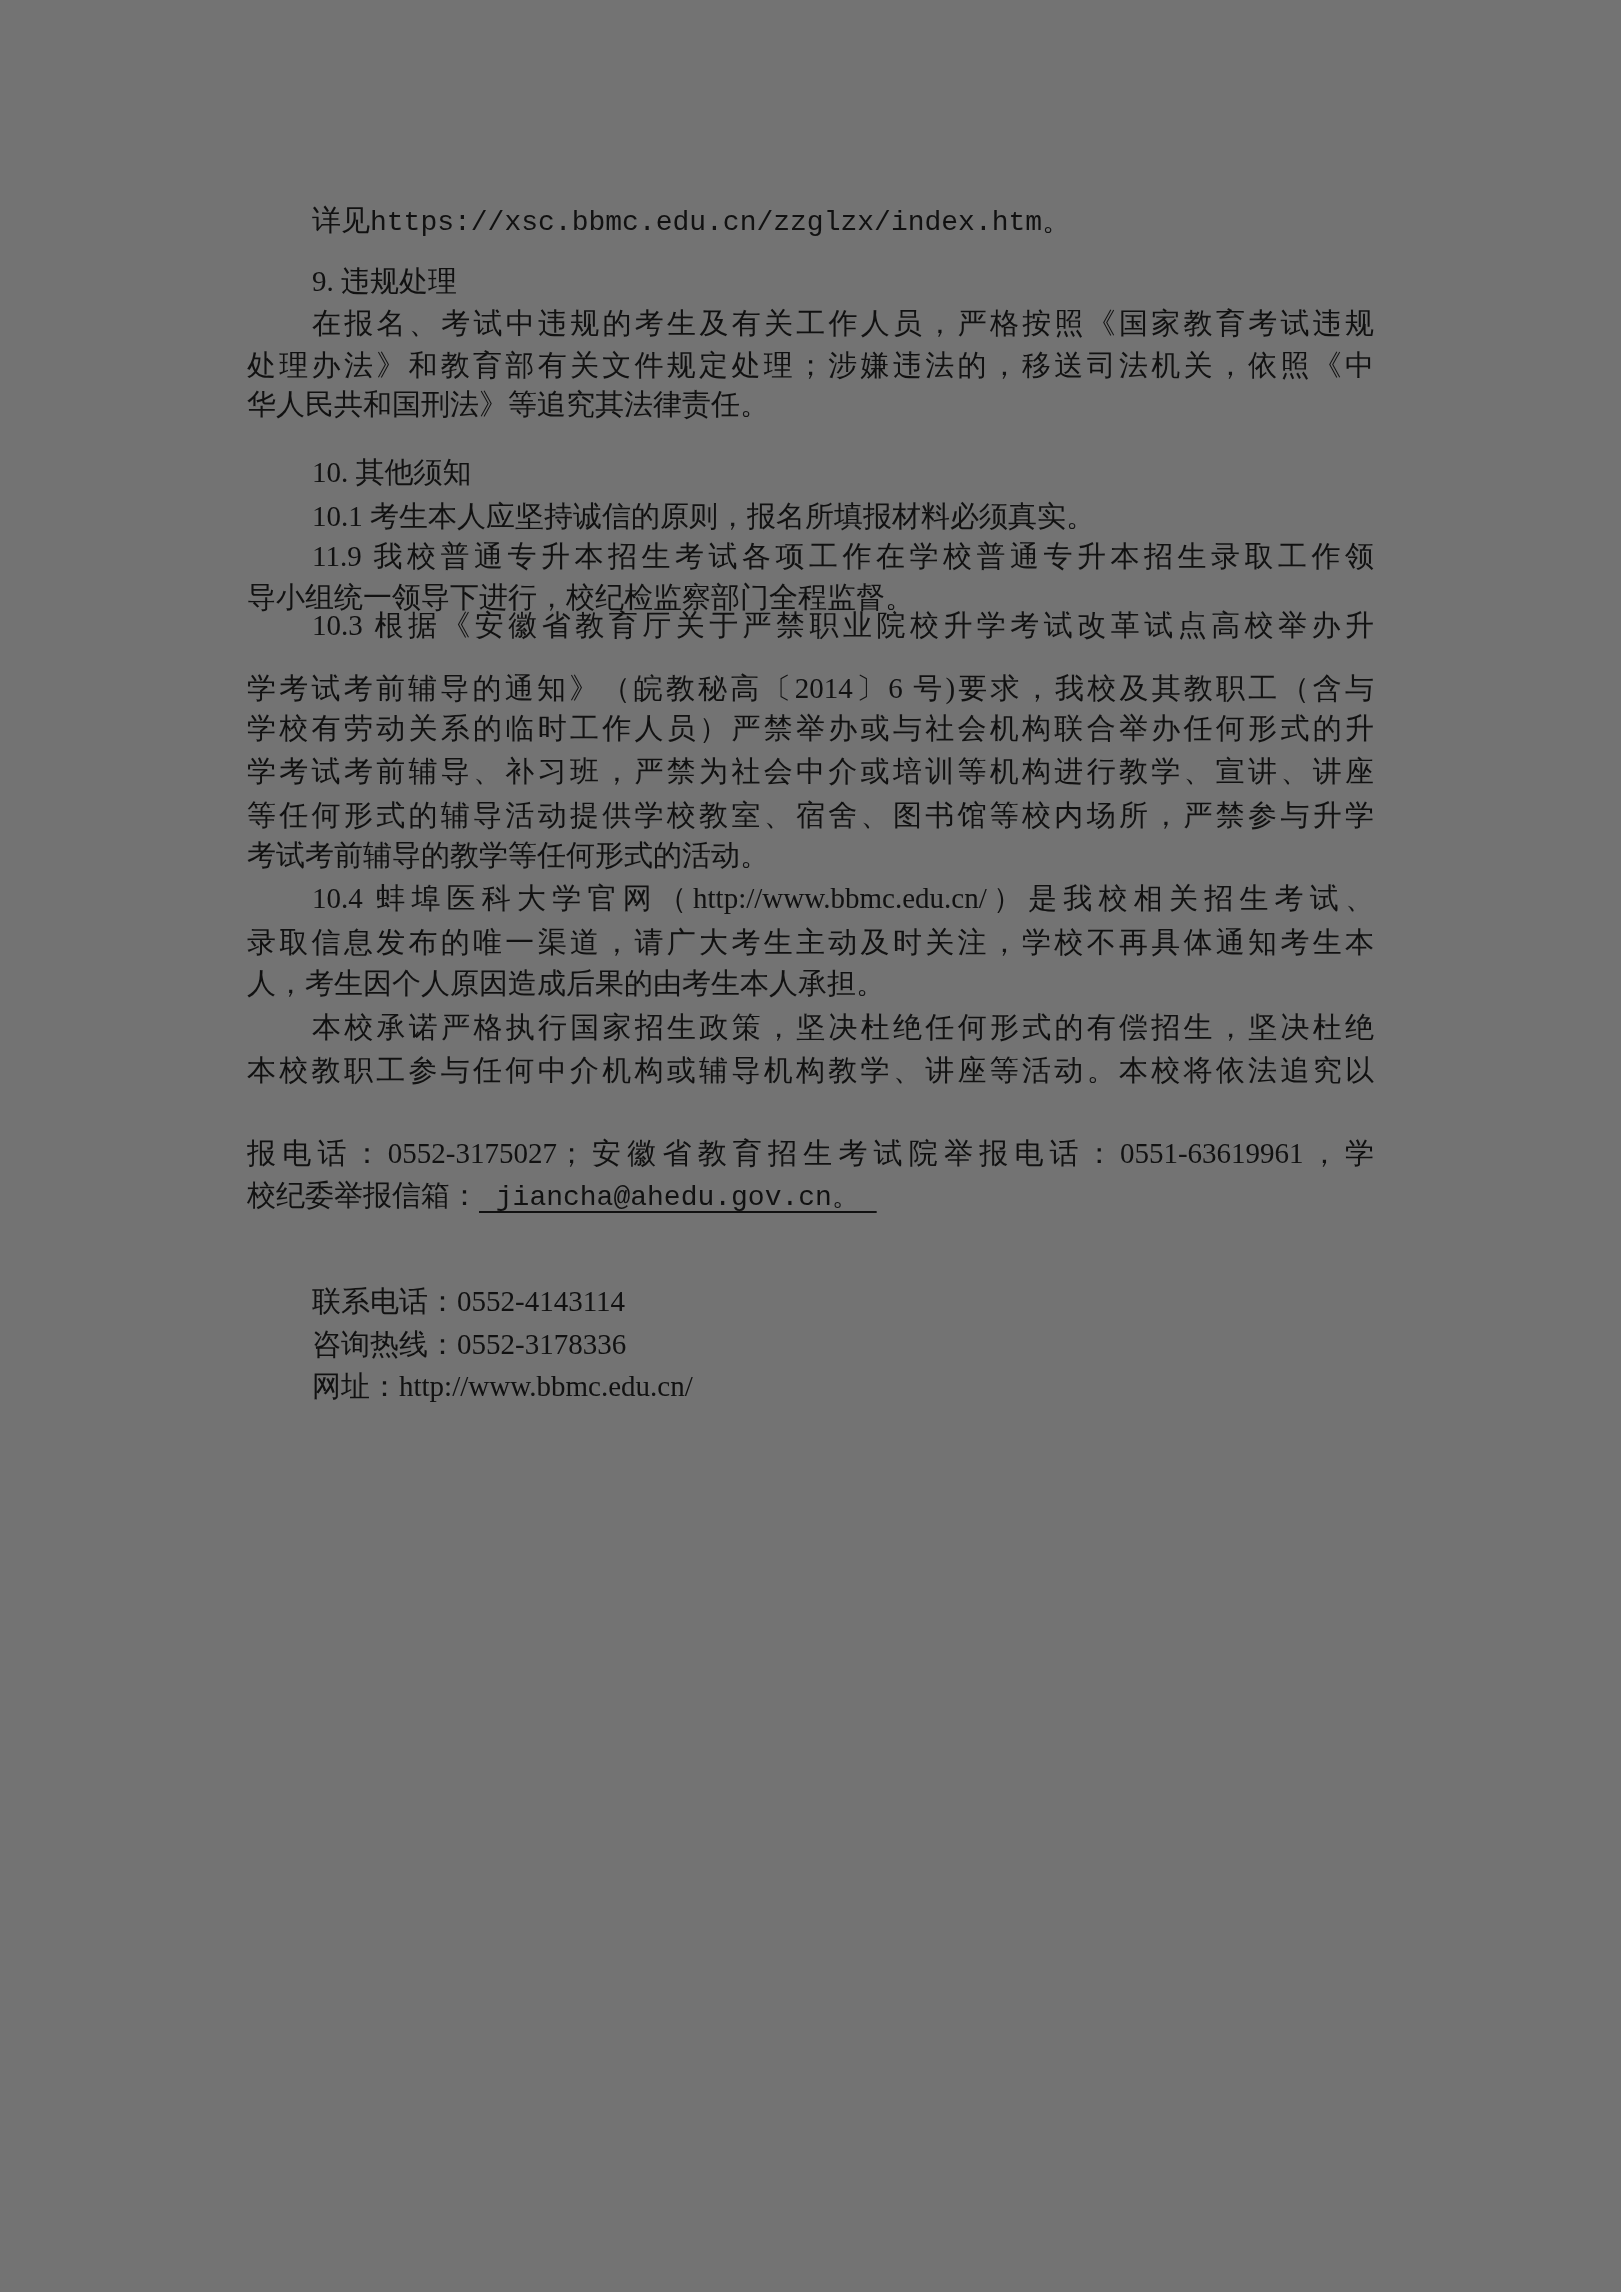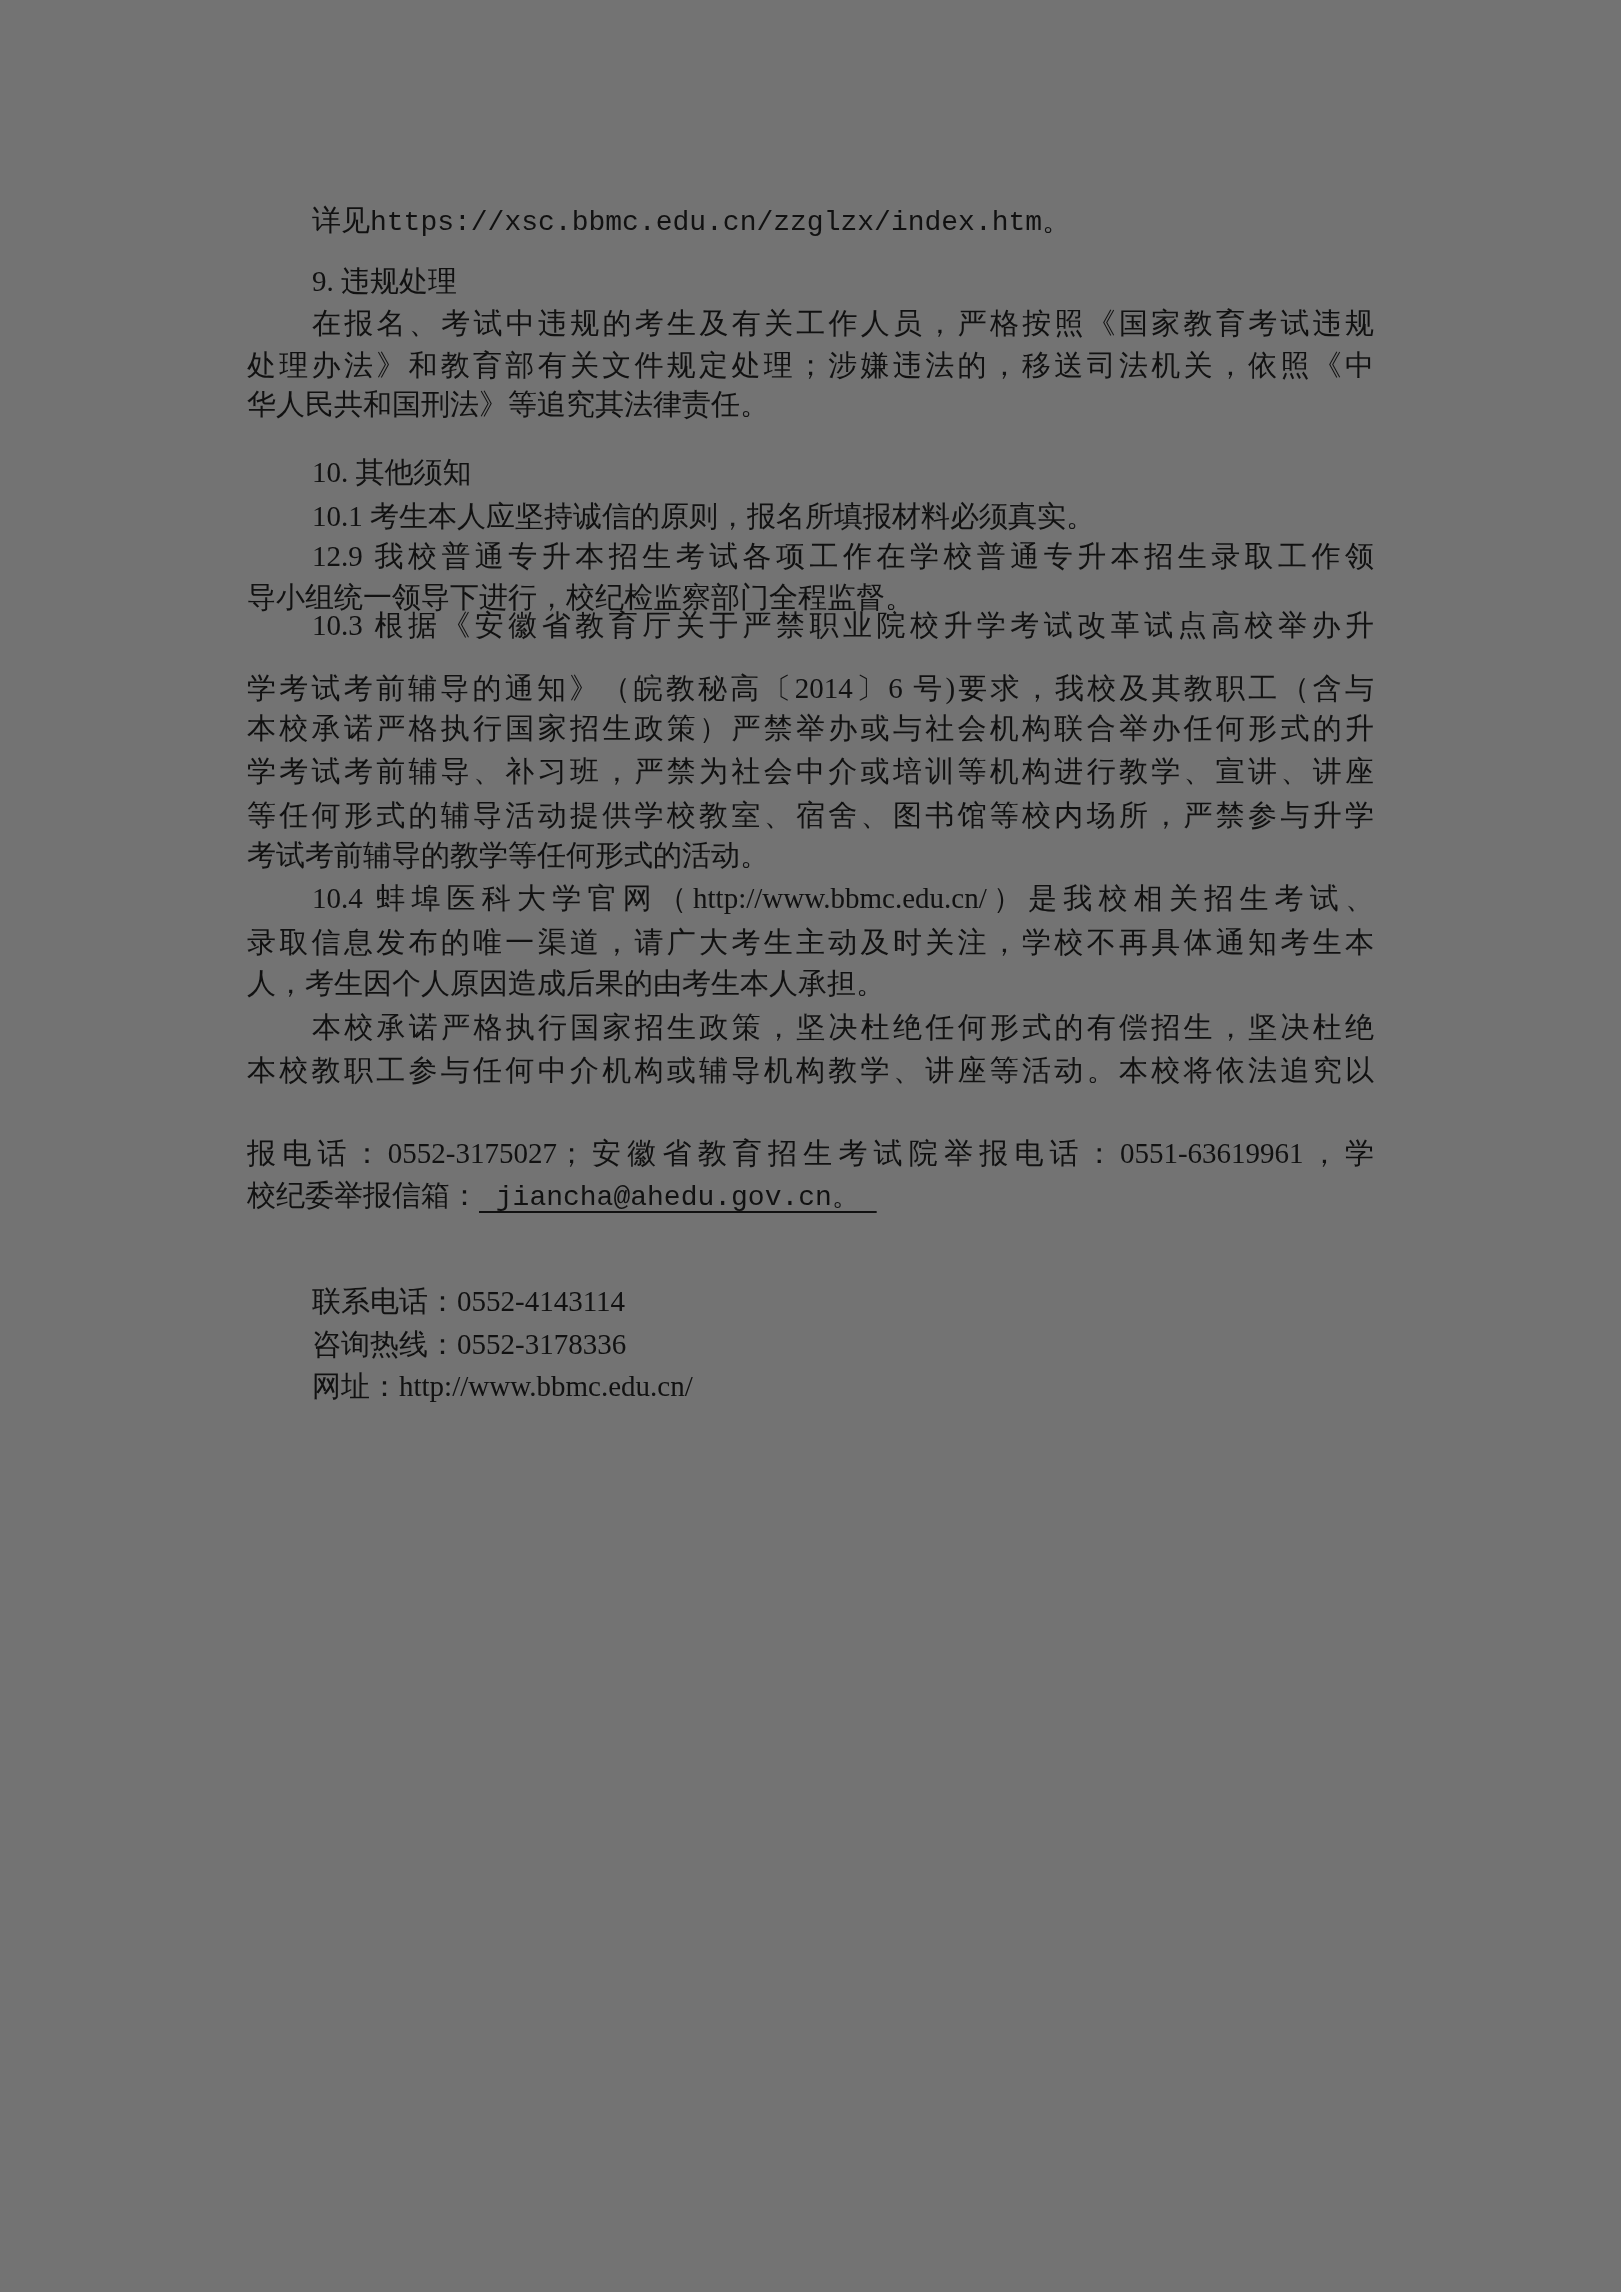--- a/index.html
+++ b/index.html
@@ -32,26 +32,26 @@
   </div>
 
   <div class="line indent" style="top:260px;">9. 违规处理</div>
   <div class="line indent full" style="top:302px;">在报名、考试中违规的考生及有关工作人员，严格按照《国家教育考试违规</div>
   <div class="line full" style="top:344px;">处理办法》和教育部有关文件规定处理；涉嫌违法的，移送司法机关，依照《中</div>
   <div class="line" style="top:383px;">华人民共和国刑法》等追究其法律责任。</div>
 
   <div class="line indent" style="top:451px;">10. 其他须知</div>
   <div class="line indent" style="top:495px;">10.1 考生本人应坚持诚信的原则，报名所填报材料必须真实。</div>
 
-  <div class="line indent full" style="top:535px;">12.9 我校普通专升本招生考试各项工作在学校普通专升本招生录取工作领</div>
+  <div class="line indent full" style="top:535px;">11.9 我校普通专升本招生考试各项工作在学校普通专升本招生录取工作领</div>
   <div class="line" style="top:576px;">导小组统一领导下进行，校纪检监察部门全程监督。</div>
 
   <div class="line indent full" style="top:604px;">10.3 根据《安徽省教育厅关于严禁职业院校升学考试改革试点高校举办升</div>
   <div class="line full" style="top:667px;">学考试考前辅导的通知》（皖教秘高〔2014〕6 号)要求，我校及其教职工（含与</div>
-  <div class="line full" style="top:707px;">本校承诺严格执行国家招生政策）严禁举办或与社会机构联合举办任何形式的升</div>
+  <div class="line full" style="top:707px;">学校有劳动关系的临时工作人员）严禁举办或与社会机构联合举办任何形式的升</div>
   <div class="line full" style="top:750px;">学考试考前辅导、补习班，严禁为社会中介或培训等机构进行教学、宣讲、讲座</div>
   <div class="line full" style="top:794px;">等任何形式的辅导活动提供学校教室、宿舍、图书馆等校内场所，严禁参与升学</div>
   <div class="line" style="top:834px;">考试考前辅导的教学等任何形式的活动。</div>
 
   <div class="line indent full" style="top:877px;">10.4 蚌埠医科大学官网（http://www.bbmc.edu.cn/）是我校相关招生考试、</div>
   <div class="line full" style="top:921px;">录取信息发布的唯一渠道，请广大考生主动及时关注，学校不再具体通知考生本</div>
   <div class="line" style="top:962px;">人，考生因个人原因造成后果的由考生本人承担。</div>
 
   <div class="line full" style="top:1049px;">本校教职工参与任何中介机构或辅导机构教学、讲座等活动。本校将依法追究以</div>
   <div class="line indent full" style="top:1006px;">本校承诺严格执行国家招生政策，坚决杜绝任何形式的有偿招生，坚决杜绝</div>

